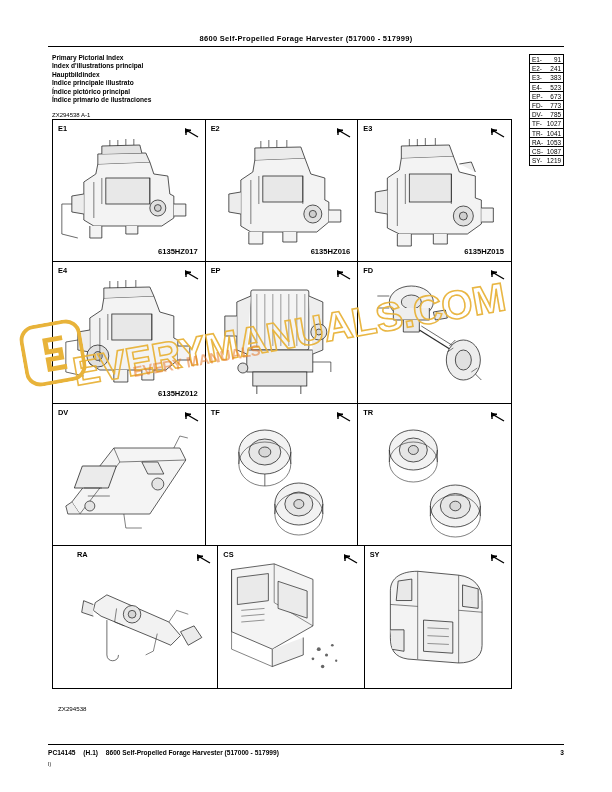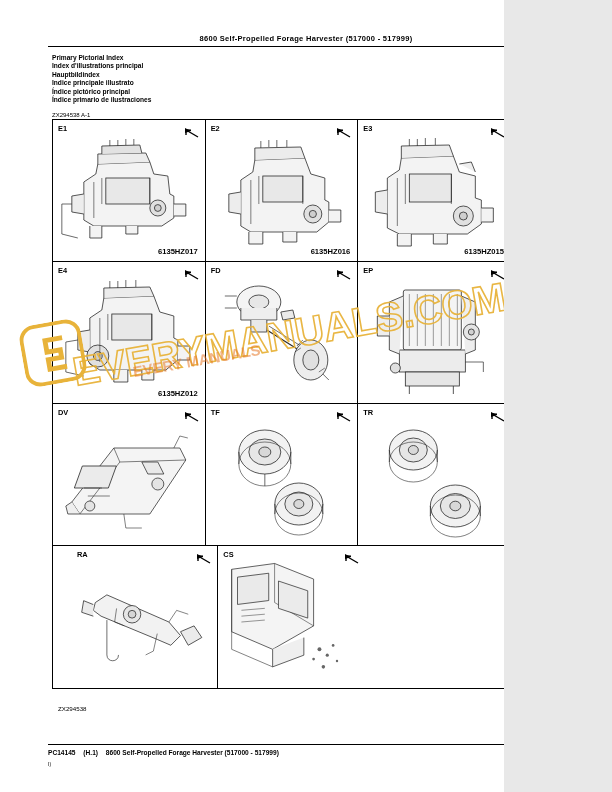--- a/index.html
+++ b/index.html
@@ -2,21 +2,21 @@
 <html><head>
 <meta charset="utf-8">
 <style>
   html, body {
     margin: 0;
     padding: 0;
     background: #e8e8e8;
   }
   .page {
     position: relative;
-    width: 504px;
+    width: 612px;
     height: 792px;
     background: #ffffff;
     font-family: "Liberation Sans", sans-serif;
     color: #000;
     overflow: hidden;
     box-sizing: border-box;
   }
   
   .doc-header {
     position: absolute;
@@ -389,20 +389,49 @@
               <path d="M46 42 L46 86 M54 38 L54 64 M98 38 L98 64" stroke-width="0.6" fill="none"></path>
               <path d="M124 70 L136 70 L136 84 L124 84"></path>
               <path d="M24 64 L12 66 L12 96 L30 100" fill="none" stroke-width="0.7"></path>
             </g>
           </svg>
         </div>
         <div class="cell-part">6135HZ012</div>
       </div>
 
       <div class="cell">
+        <div class="cell-code">EP</div>
+        <div class="cell-arrow">
+          <svg width="16" height="12" viewBox="0 0 16 12">
+              <path d="M15 10 L3 3 M3 3 L3 8 M3 3 L8 3.2" stroke="#000" stroke-width="1.4" fill="none"></path>
+              <path d="M2 1 L8 4 L2 6 Z" fill="#000"></path>
+            </svg>
+        </div>
+        <div class="art">
+          <svg viewBox="0 0 150 124" preserveAspectRatio="xMidYMid meet">
+            <g stroke="#2b2b2b" stroke-width="0.8" fill="#f4f4f4">
+              <rect x="44" y="14" width="58" height="60" rx="2"></rect>
+              <path d="M50 18 L50 70 M58 18 L58 70 M66 18 L66 70 M74 18 L74 70 M82 18 L82 70 M90 18 L90 70 M98 18 L98 70" stroke-width="0.45"></path>
+              <rect x="40" y="74" width="66" height="22" fill="#ececec"></rect>
+              <rect x="46" y="96" width="54" height="14" fill="#e6e6e6"></rect>
+              <path d="M44 20 L30 26 L30 74 L40 78" fill="#eee"></path>
+              <path d="M102 20 L116 26 L116 74 L106 78" fill="#eee"></path>
+              <circle cx="112" cy="56" r="8" fill="#e4e4e4"></circle>
+              <circle cx="112" cy="56" r="3" fill="#d2d2d2"></circle>
+              <path d="M30 40 L18 40 L18 60 L30 60" fill="#eee"></path>
+              <path d="M50 110 L50 118 M94 110 L94 118" stroke-width="0.8"></path>
+              <path d="M106 86 L124 86 L124 96" fill="none" stroke-width="0.7"></path>
+              <circle cx="36" cy="92" r="5" fill="#e0e0e0"></circle>
+            </g>
+          </svg>
+        </div>
+        <div class="cell-part"></div>
+      </div>
+
+      <div class="cell">
         <div class="cell-code">FD</div>
         <div class="cell-arrow">
           <svg width="16" height="12" viewBox="0 0 16 12">
               <path d="M15 10 L3 3 M3 3 L3 8 M3 3 L8 3.2" stroke="#000" stroke-width="1.4" fill="none"></path>
               <path d="M2 1 L8 4 L2 6 Z" fill="#000"></path>
             </svg>
         </div>
         <div class="art">
           <svg viewBox="0 0 150 124" preserveAspectRatio="xMidYMid meet">
             <g stroke="#2b2b2b" stroke-width="0.8" fill="#f4f4f4">
@@ -411,49 +440,20 @@
               <path d="M34 32 L34 44 L70 44 L70 32" fill="#eee"></path>
               <path d="M44 44 L44 56 L60 56 L60 44" fill="#e9e9e9"></path>
               <path d="M60 54 L92 74" stroke-width="1.2"></path>
               <path d="M62 50 L94 70" stroke-width="0.7"></path>
               <ellipse cx="104" cy="84" rx="17" ry="20" fill="#ededed"></ellipse>
               <ellipse cx="104" cy="84" rx="8" ry="10" fill="#e0e0e0"></ellipse>
               <path d="M90 70 L96 64 M116 98 L122 104" stroke-width="0.7"></path>
               <path d="M88 76 L94 72 M112 96 L118 92" stroke-width="0.6"></path>
               <path d="M30 20 L18 20 M30 32 L18 32" stroke-width="0.7"></path>
               <path d="M74 36 L86 34 L88 42 L76 44 Z" fill="#eaeaea"></path>
-            </g>
-          </svg>
-        </div>
-        <div class="cell-part"></div>
-      </div>
-
-      <div class="cell">
-        <div class="cell-code">EP</div>
-        <div class="cell-arrow">
-          <svg width="16" height="12" viewBox="0 0 16 12">
-              <path d="M15 10 L3 3 M3 3 L3 8 M3 3 L8 3.2" stroke="#000" stroke-width="1.4" fill="none"></path>
-              <path d="M2 1 L8 4 L2 6 Z" fill="#000"></path>
-            </svg>
-        </div>
-        <div class="art">
-          <svg viewBox="0 0 150 124" preserveAspectRatio="xMidYMid meet">
-            <g stroke="#2b2b2b" stroke-width="0.8" fill="#f4f4f4">
-              <rect x="44" y="14" width="58" height="60" rx="2"></rect>
-              <path d="M50 18 L50 70 M58 18 L58 70 M66 18 L66 70 M74 18 L74 70 M82 18 L82 70 M90 18 L90 70 M98 18 L98 70" stroke-width="0.45"></path>
-              <rect x="40" y="74" width="66" height="22" fill="#ececec"></rect>
-              <rect x="46" y="96" width="54" height="14" fill="#e6e6e6"></rect>
-              <path d="M44 20 L30 26 L30 74 L40 78" fill="#eee"></path>
-              <path d="M102 20 L116 26 L116 74 L106 78" fill="#eee"></path>
-              <circle cx="112" cy="56" r="8" fill="#e4e4e4"></circle>
-              <circle cx="112" cy="56" r="3" fill="#d2d2d2"></circle>
-              <path d="M30 40 L18 40 L18 60 L30 60" fill="#eee"></path>
-              <path d="M50 110 L50 118 M94 110 L94 118" stroke-width="0.8"></path>
-              <path d="M106 86 L124 86 L124 96" fill="none" stroke-width="0.7"></path>
-              <circle cx="36" cy="92" r="5" fill="#e0e0e0"></circle>
             </g>
           </svg>
         </div>
         <div class="cell-part"></div>
       </div>
     </div>
 
     <div class="grid-row">
 
       <div class="cell">
@@ -590,20 +590,45 @@
               <circle cx="98" cy="100" r="1.4" fill="#666" stroke="none"></circle>
               <circle cx="118" cy="86" r="1.4" fill="#666" stroke="none"></circle>
               <circle cx="108" cy="108" r="1.8" fill="#666" stroke="none"></circle>
               <circle cx="122" cy="102" r="1.2" fill="#666" stroke="none"></circle>
             </g>
           </svg>
         </div>
         <div class="cell-part"></div>
       </div>
 
+      <div class="cell">
+        <div class="cell-code">SY</div>
+        <div class="cell-arrow">
+          <svg width="16" height="12" viewBox="0 0 16 12">
+              <path d="M15 10 L3 3 M3 3 L3 8 M3 3 L8 3.2" stroke="#000" stroke-width="1.4" fill="none"></path>
+              <path d="M2 1 L8 4 L2 6 Z" fill="#000"></path>
+            </svg>
+        </div>
+        <div class="art">
+          <svg viewBox="0 0 150 124" preserveAspectRatio="xMidYMid meet">
+            <g stroke="#2b2b2b" stroke-width="0.8" fill="#f3f3f3">
+              <path d="M26 30 C26 16 38 10 54 10 L96 14 C112 16 120 26 120 40 L120 86 C120 98 110 104 96 104 L44 100 C30 98 26 90 26 78 Z"></path>
+              <path d="M54 10 L54 100" stroke-width="0.6" fill="none"></path>
+              <path d="M96 14 L96 104" stroke-width="0.6" fill="none"></path>
+              <path d="M26 44 L54 46 M96 50 L120 52" stroke-width="0.6" fill="none"></path>
+              <path d="M34 20 L48 18 L48 40 L32 40 Z" fill="#e9e9e9"></path>
+              <path d="M100 24 L116 28 L116 48 L100 46 Z" fill="#e9e9e9"></path>
+              <path d="M60 60 L90 62 L90 94 L60 92 Z" fill="#ededed"></path>
+              <path d="M64 68 L86 69 M64 76 L86 77 M64 84 L86 85" stroke-width="0.5"></path>
+              <path d="M26 70 L40 70 L40 92 L28 90" fill="#eaeaea"></path>
+            </g>
+          </svg>
+        </div>
+        <div class="cell-part"></div>
+      </div>
     </div>
   </div>
 
   <div class="fig-caption">ZX294538</div>
 
   <div class="watermark">
     <svg class="wm-logo" viewBox="0 0 64 64">
       <rect x="2" y="2" width="60" height="60" rx="14" fill="none" stroke="#e8b33a" stroke-width="4"></rect>
       <path d="M44 18 H26 V30 H40 V38 H26 V48 H44" fill="none" stroke="#e8b33a" stroke-width="5"></path>
     </svg>

